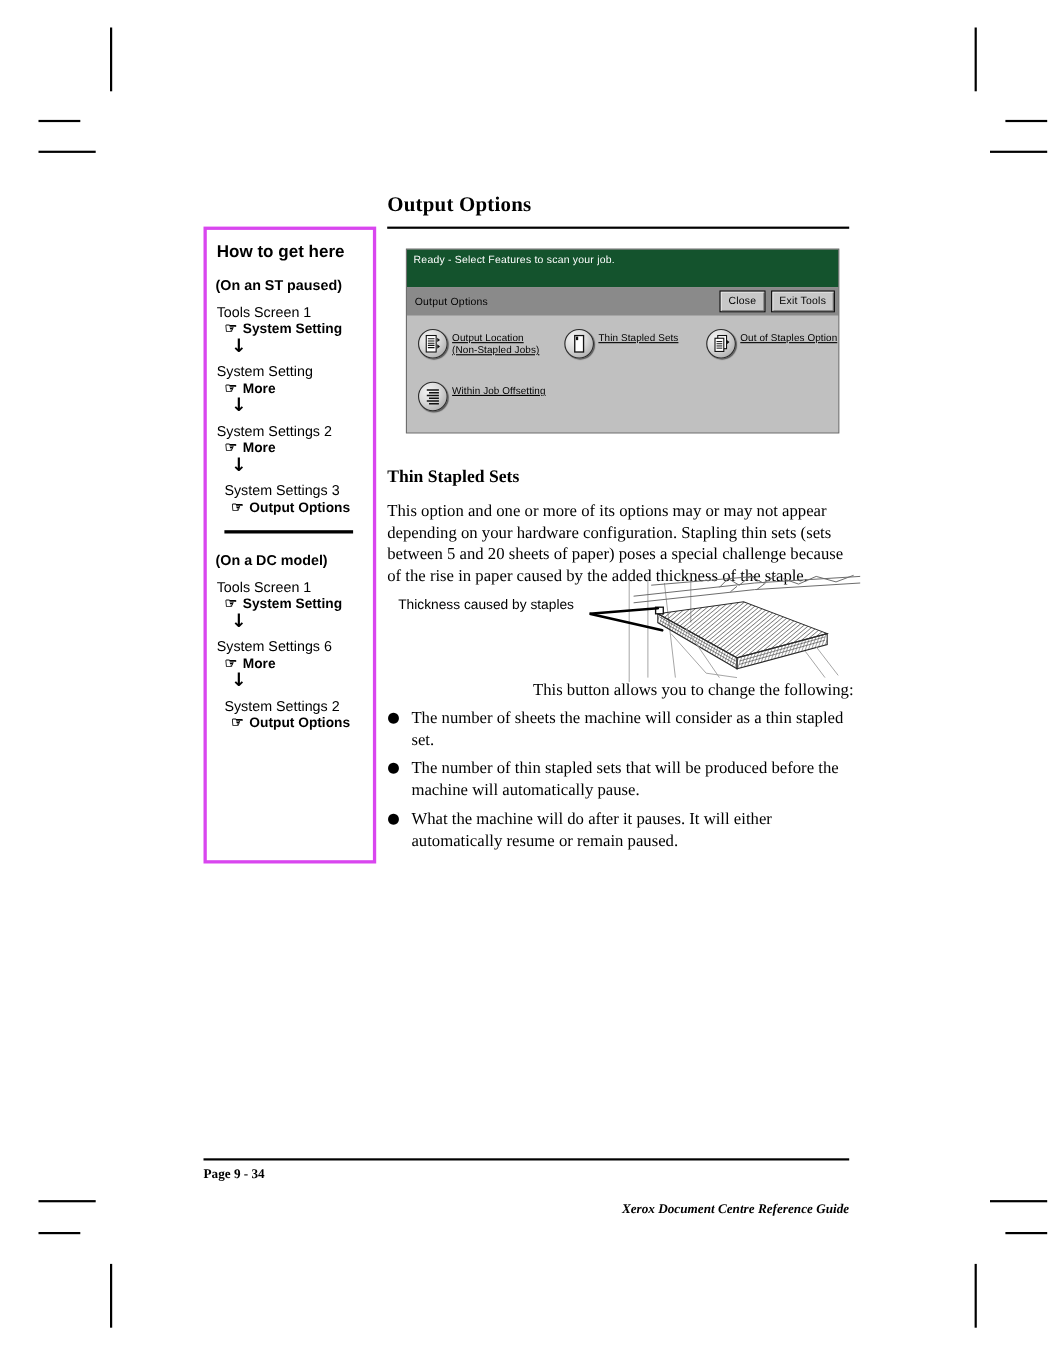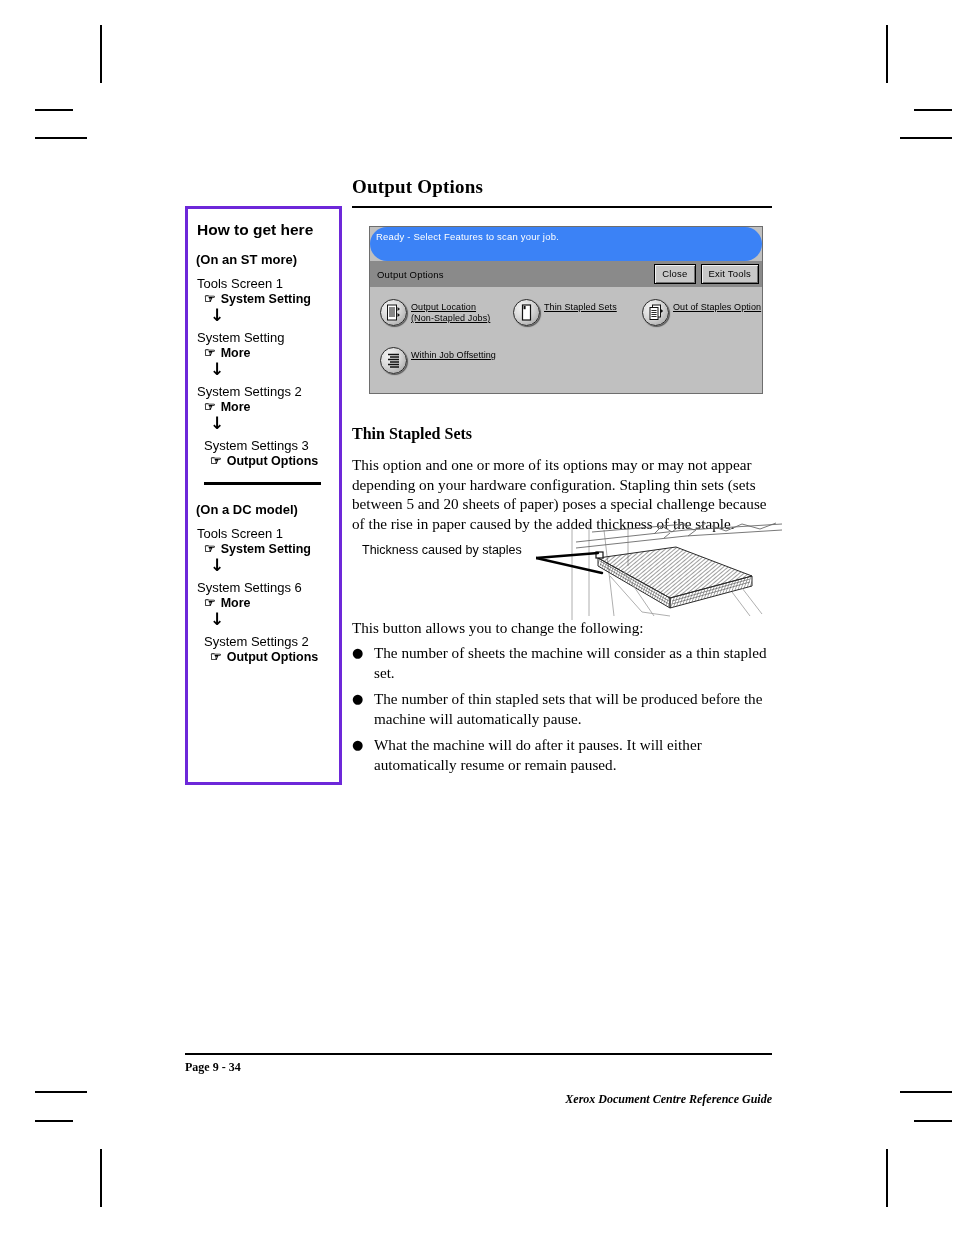--- a/index.html
+++ b/index.html
@@ -43,21 +43,21 @@
     background: #000;
   }
 
   
   #howto-box {
     position: absolute;
     left: 169px;
     top: 206px;
     width: 157px;
     height: 579px;
-    border: 3px solid #6d28d9;
+    border: 3px solid #d946ef;
     box-sizing: border-box;
     font-family: "Liberation Sans", sans-serif;
   }
   #howto-inner { padding: 12px 0 0 8px; }
   .howto-title {
     font-weight: bold;
     font-size: 15.5px;
     margin: 0 0 13px 1px;
     white-space: nowrap;
   }
@@ -112,27 +112,26 @@
     top: 226px;
     width: 394px;
     height: 168px;
     background: #c0c0c0;
     border: 1px solid #6e6e6e;
     box-sizing: border-box;
     font-family: "Liberation Sans", sans-serif;
   }
   #ts-status {
     height: 34px;
-    background: #3b82f6;
+    background: #14532d;
     color: #ffffff;
     font-size: 9.5px;
     padding: 4px 0 0 6px;
     box-sizing: border-box;
     letter-spacing: 0.2px;
-    border-radius: 17px;
   }
   #ts-titlebar {
     height: 26px;
     background: #8a8a8a;
     display: flex;
     align-items: center;
     justify-content: space-between;
     padding: 0 3px 0 7px;
     box-sizing: border-box;
   }
@@ -224,20 +223,21 @@
     width: 250px;
     height: 110px;
   }
   #lead-para {
     position: absolute;
     left: 336px;
     top: 618px;
     width: 424px;
     font-size: 15.2px;
     line-height: 19.5px;
+    text-align: right;
   }
   #bullets {
     position: absolute;
     left: 336px;
     top: 643px;
     width: 424px;
   }
   .bullet-row {
     display: flex;
     margin-bottom: 7px;
@@ -303,21 +303,21 @@
   <div class="crop crop-v" style="left:870px; top:1149px; height:58px;"></div>
 
   <div id="section-title">Output Options</div>
   <div id="title-rule"></div>
 
   <div id="howto-box">
     <div id="howto-inner">
 
       <div class="howto-title">How to get here</div>
 
-      <div class="howto-model">(On an ST more)</div>
+      <div class="howto-model">(On an ST paused)</div>
 
       <div class="howto-screen ind1">Tools Screen 1</div>
       <div class="howto-action">
         <span class="hand-icon">☞</span>
         <span>System Setting</span>
       </div>
       <div class="arrow-down">↓</div>
 
       <div class="howto-screen ind1">System Setting</div>
       <div class="howto-action">

